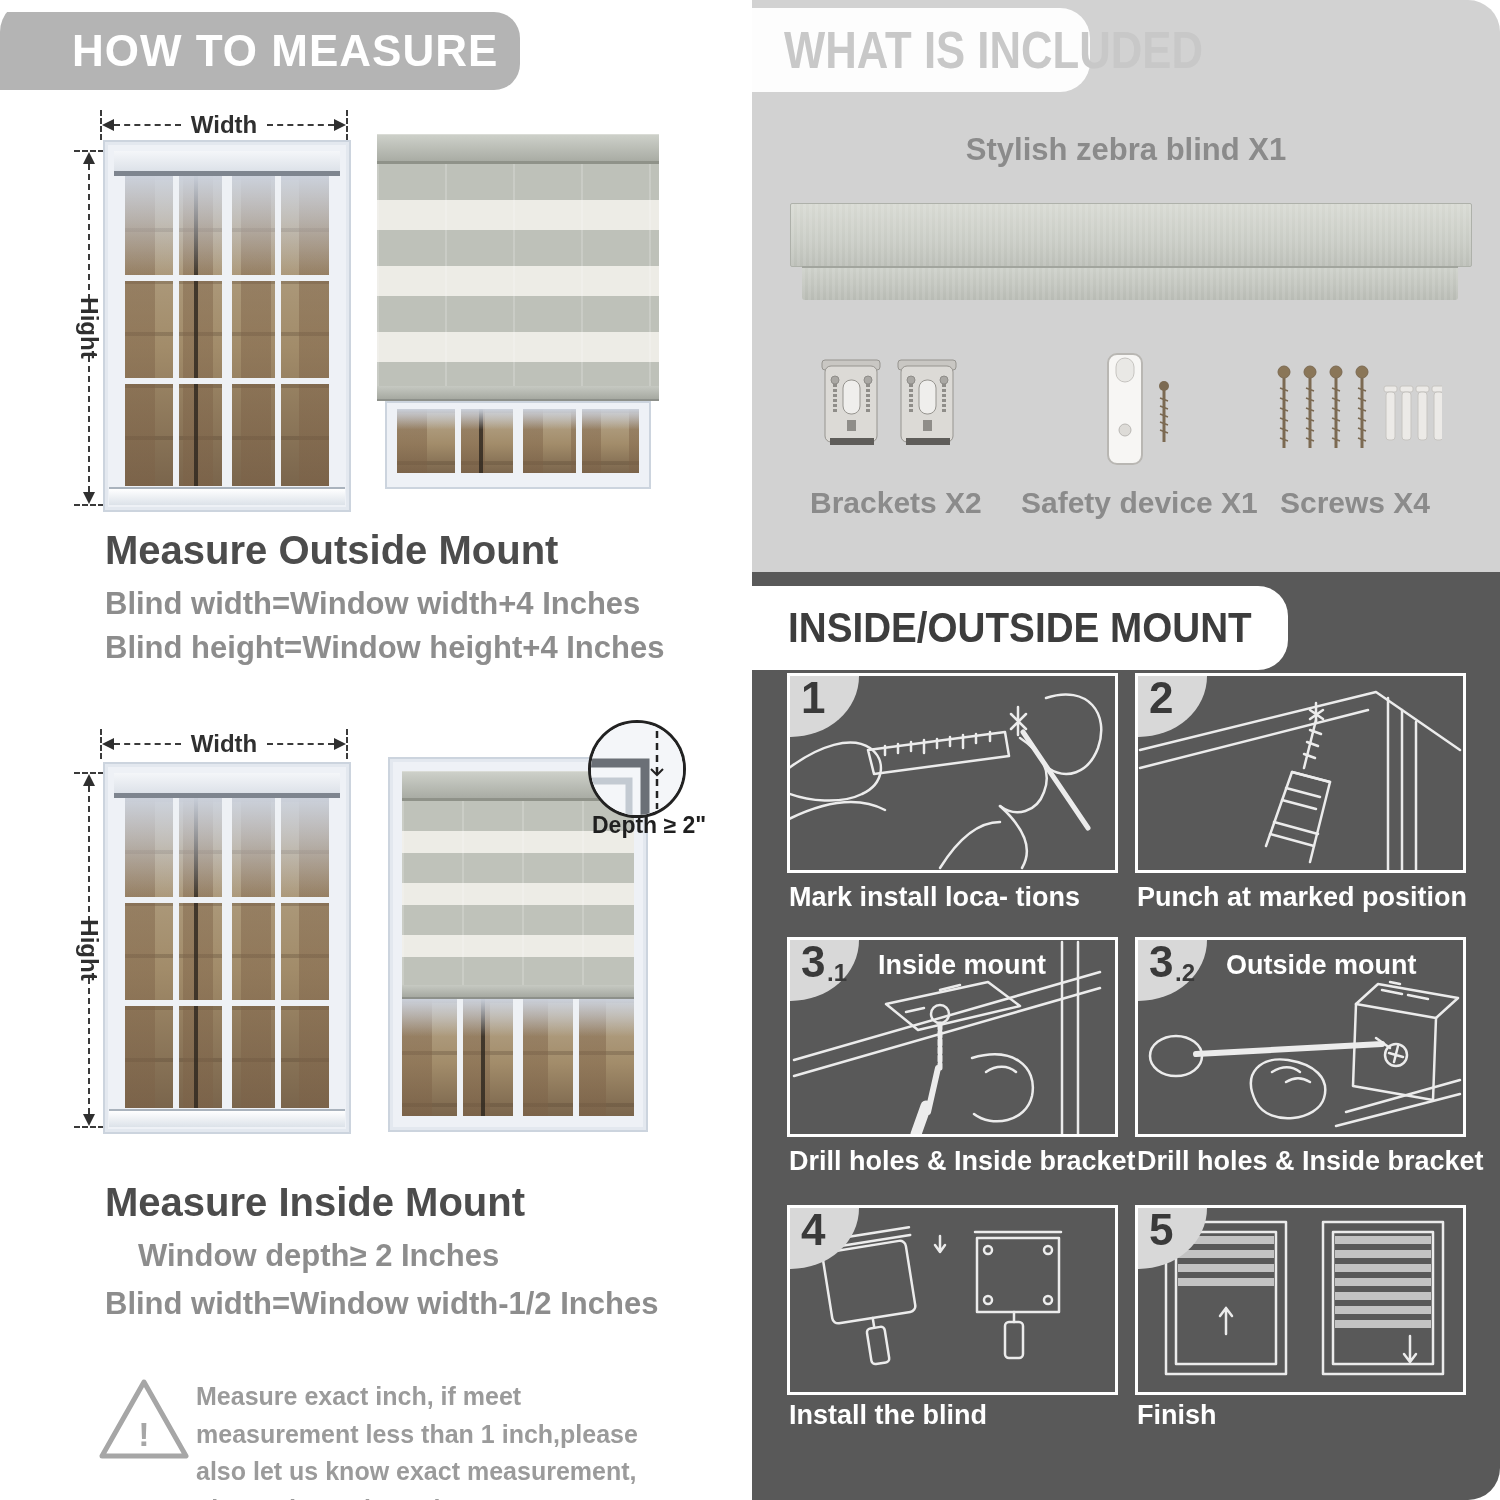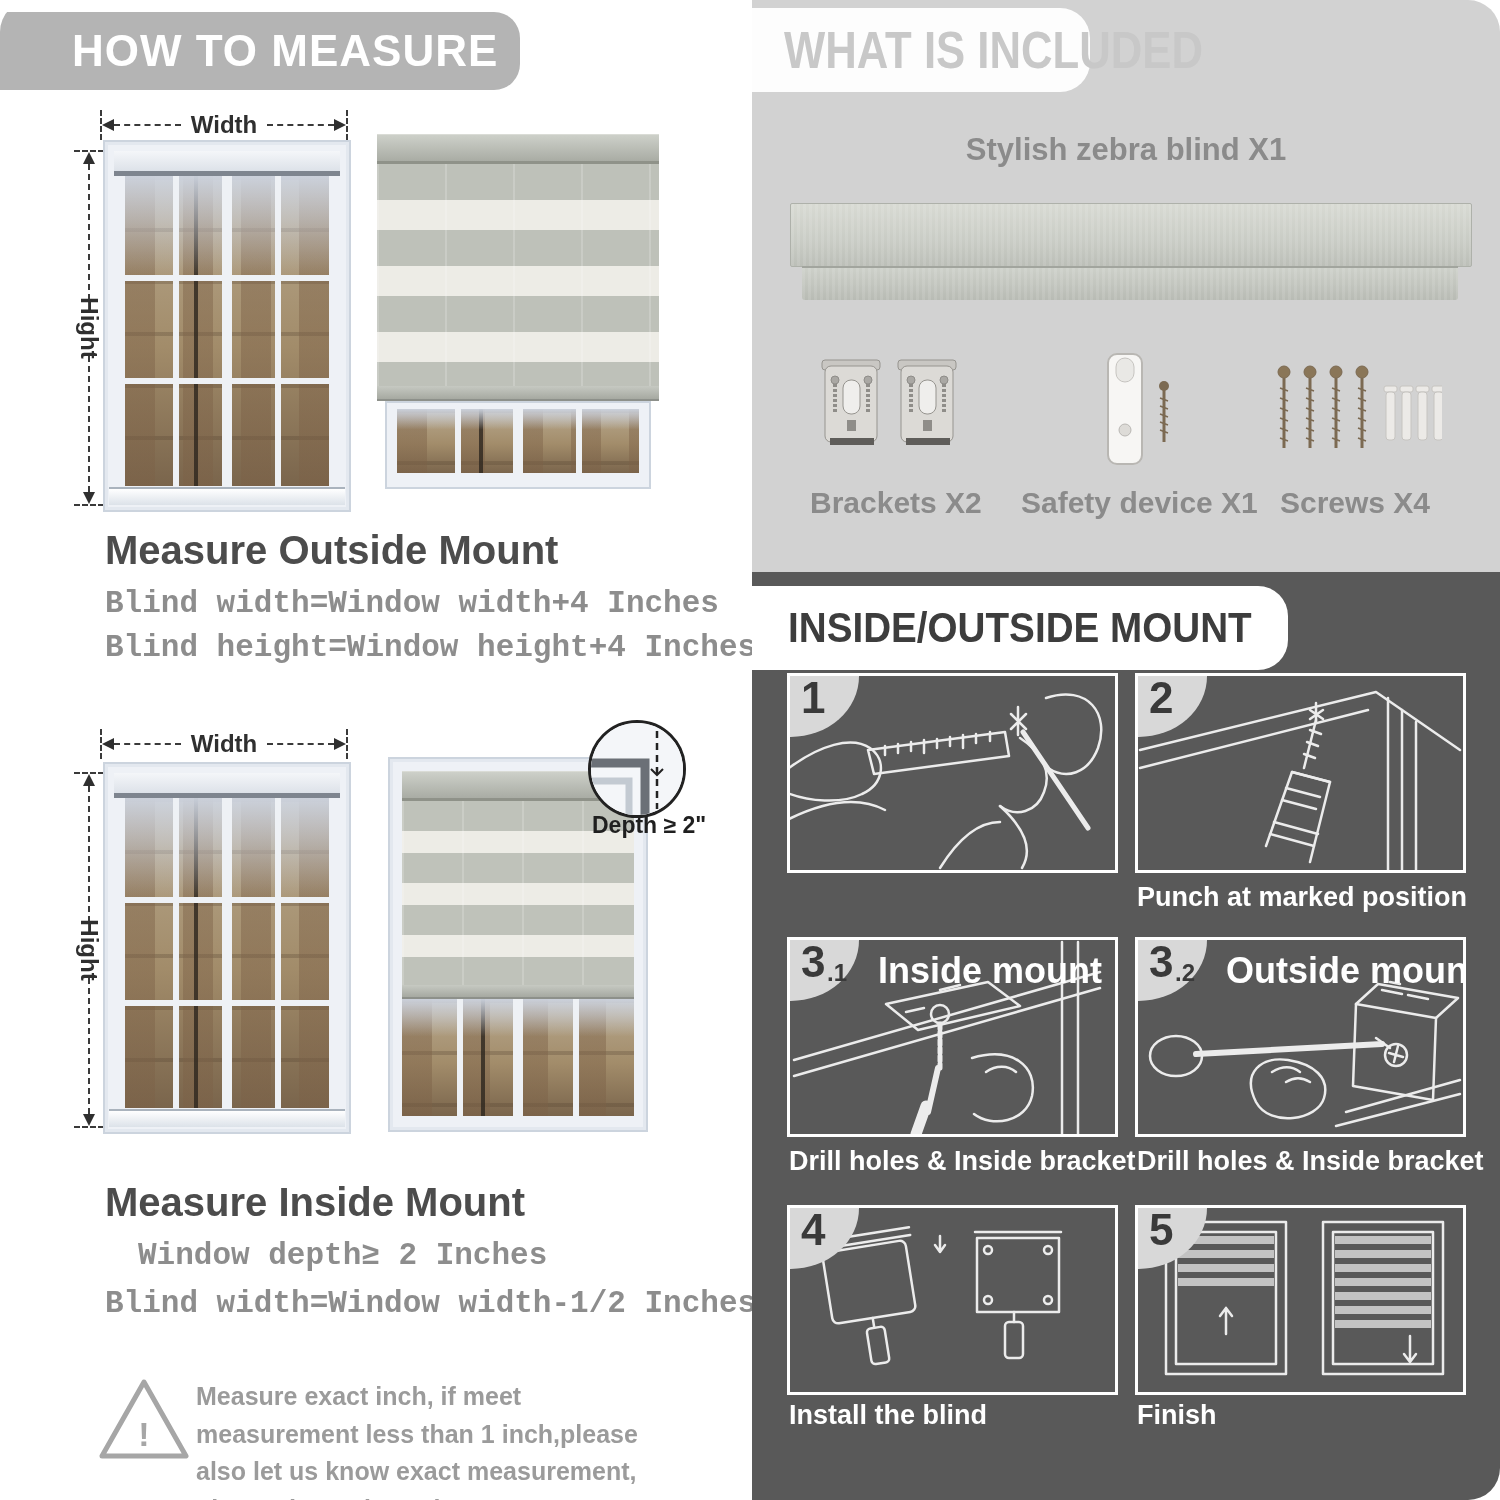--- a/index.html
+++ b/index.html
@@ -60,21 +60,21 @@
     repeating-linear-gradient(90deg,rgba(255,255,255,.18) 0 2px,rgba(0,0,0,0) 2px 60px),
     repeating-linear-gradient(180deg,#bfc2ba 0 30px,#edece6 30px 52px);}
   .rail{background:linear-gradient(#c6c9c2,#a6a9a1);border-bottom:2px solid #8d908a;}
 
   
   .depth-circle{position:absolute;left:588px;top:720px;width:92px;height:92px;border-radius:50%;
     background:#f7f9fb;border:3px solid #222222;overflow:hidden;z-index:5;}
 
   
   .h-meas{position:absolute;font-size:40px;font-weight:bold;color:#4c4c4c;white-space:nowrap;}
-  .l-meas{position:absolute;font-size:31px;font-weight:bold;color:#8d8d8d;white-space:nowrap;font-family:Liberation Mono, monospace;}
+  .l-meas{position:absolute;font-size:31px;font-weight:bold;color:#8d8d8d;white-space:nowrap;}
   .note{position:absolute;left:196px;top:1378px;width:472px;font-size:25px;font-weight:bold;color:#9b9b9b;line-height:1.5;}
 
   
   .sec-included{position:absolute;left:752px;top:0;width:748px;height:572px;background:#d2d2d2;}
   .hdr-included{position:absolute;left:752px;top:8px;width:338px;height:84px;background:#fdfdfd;
     border-radius:0 30px 30px 0;color:#c8c8c8;font-weight:bold;font-size:52px;line-height:84px;
     padding-left:32px;box-sizing:border-box;}
   .hdr-included span{display:inline-block;transform:scaleX(.84);transform-origin:left center;white-space:nowrap;}
   .prod-label{position:absolute;left:752px;top:132px;width:748px;text-align:center;font-size:31px;font-weight:bold;color:#8b8b8b;}
   .rail-top{position:absolute;left:790px;top:203px;width:680px;height:62px;
@@ -90,21 +90,21 @@
     border-radius:0 30px 30px 0;color:#3d3d3d;font-weight:bold;font-size:42px;line-height:84px;
     padding-left:36px;box-sizing:border-box;}
   .hdr-mount span{display:inline-block;transform:scaleX(.92);transform-origin:left center;white-space:nowrap;}
 
   .panel{position:absolute;width:331px;border:3px solid #ffffff;box-sizing:border-box;background:#595959;overflow:hidden;}
   .panel .art{position:absolute;inset:0;}
   .badge{position:absolute;top:-3px;left:-3px;width:72px;height:64px;background:#d8d8d8;border-radius:0 0 95% 0;
     color:#3a3a3a;font-weight:bold;}
   .badge .n{position:absolute;left:14px;top:0px;font-size:44px;}
   .badge .s{position:absolute;left:40px;top:22px;font-size:24px;}
-  .ptitle{position:absolute;top:10px;left:88px;font-size:36px;font-weight:bold;color:#ffffff;white-space:nowrap;}
+  .ptitle{position:absolute;top:10px;left:88px;font-size:27px;font-weight:bold;color:#ffffff;white-space:nowrap;}
   .caption{position:absolute;font-size:27px;font-weight:bold;color:#ffffff;white-space:nowrap;}
 </style>
 </head>
 <body>
 
 <div id="stage">
 
   <div class="hdr-left">HOW TO MEASURE</div>
 
   <div class="harrow" style="left:100px;top:112px;width:248px;">
@@ -295,20 +295,21 @@
       <path d="M256 22 C298 8 320 38 308 72 C298 98 276 104 258 92"></path>
       <path d="M230 62 C252 76 262 96 254 116 C247 136 226 142 210 130"></path>
       <path d="M210 130 C232 150 244 172 232 192"></path>
       <path d="M150 192 C170 160 190 146 210 146"></path>
     </svg>
     <div class="badge">
       <span class="n">1</span>
       <span class="s"></span>
     </div>
   </div>
+  <div class="caption" style="left:789px;top:882px;">Mark install loca- tions</div>
 
   <div class="panel" style="left:1135px;top:673px;height:200px;">
     <svg class="art" width="325" height="194" viewBox="0 0 325 194" fill="none" stroke="#ececec" stroke-width="2.5" stroke-linecap="round" stroke-linejoin="round">
       <path d="M2 74 L238 16 L322 74"></path>
       <path d="M2 92 L230 34"></path>
       <path d="M250 22 V194 M264 34 V194 M278 46 V194"></path>
       <path d="M172 34 l13 9 M185 34 l-13 9 M178 27 v20"></path>
       <path d="M166 92 L178 44"></path>
       <path d="M166 78 l11 4 M169 66 l11 4 M172 54 l11 4"></path>
       <path d="M128 170 L154 96 L192 106 L172 186"></path>

